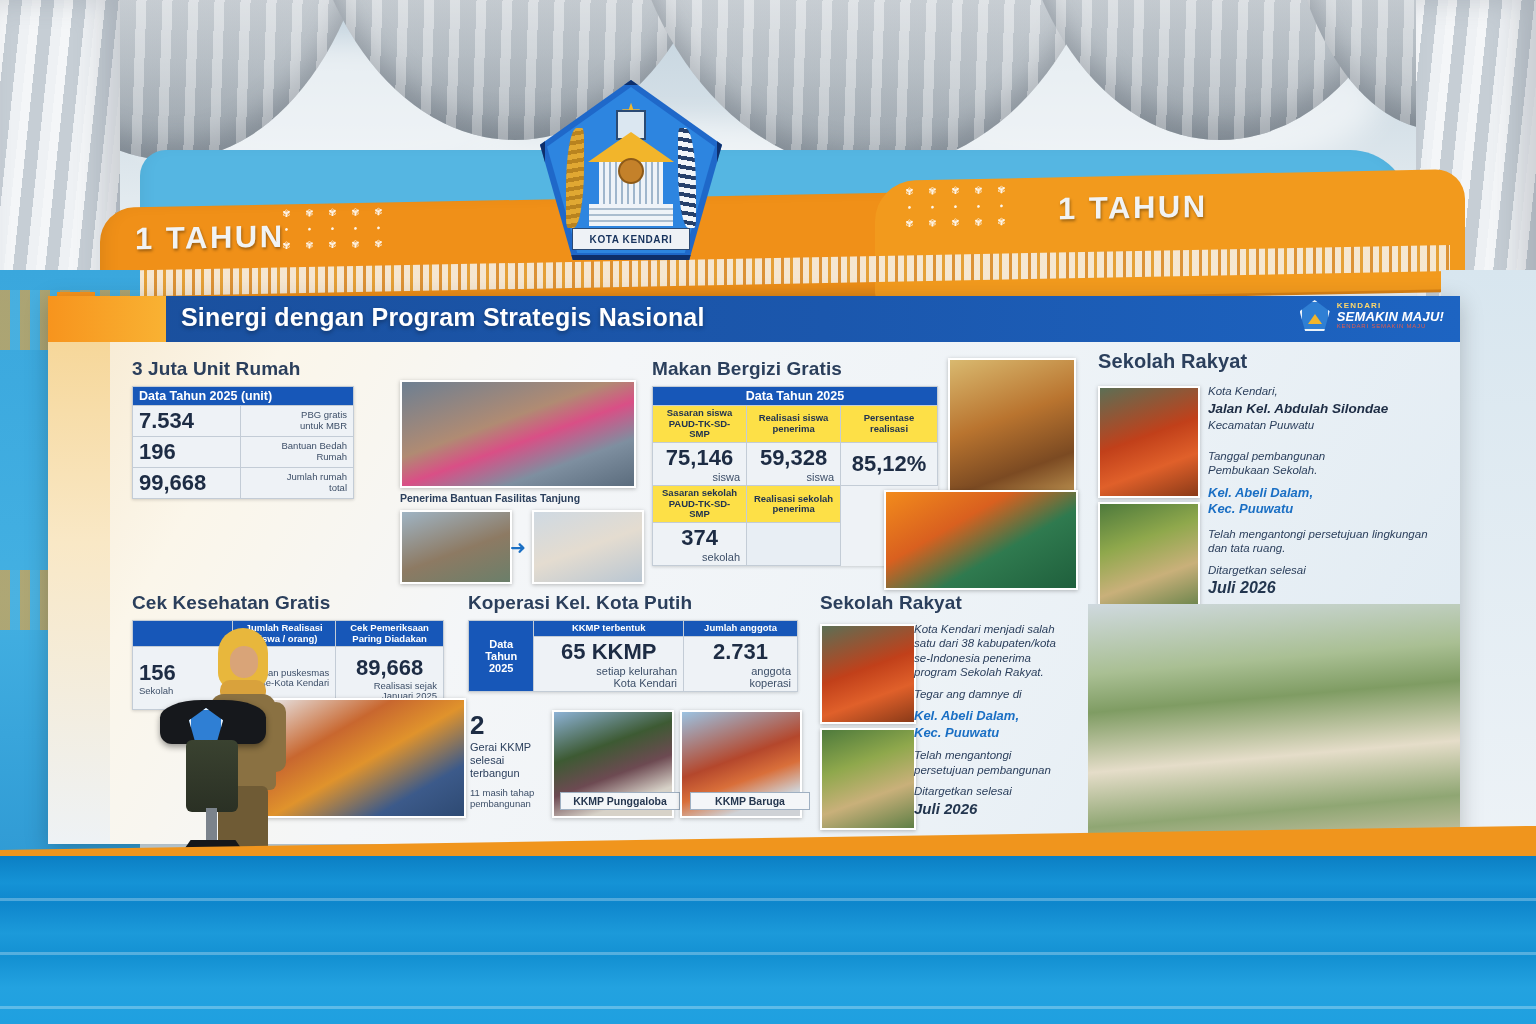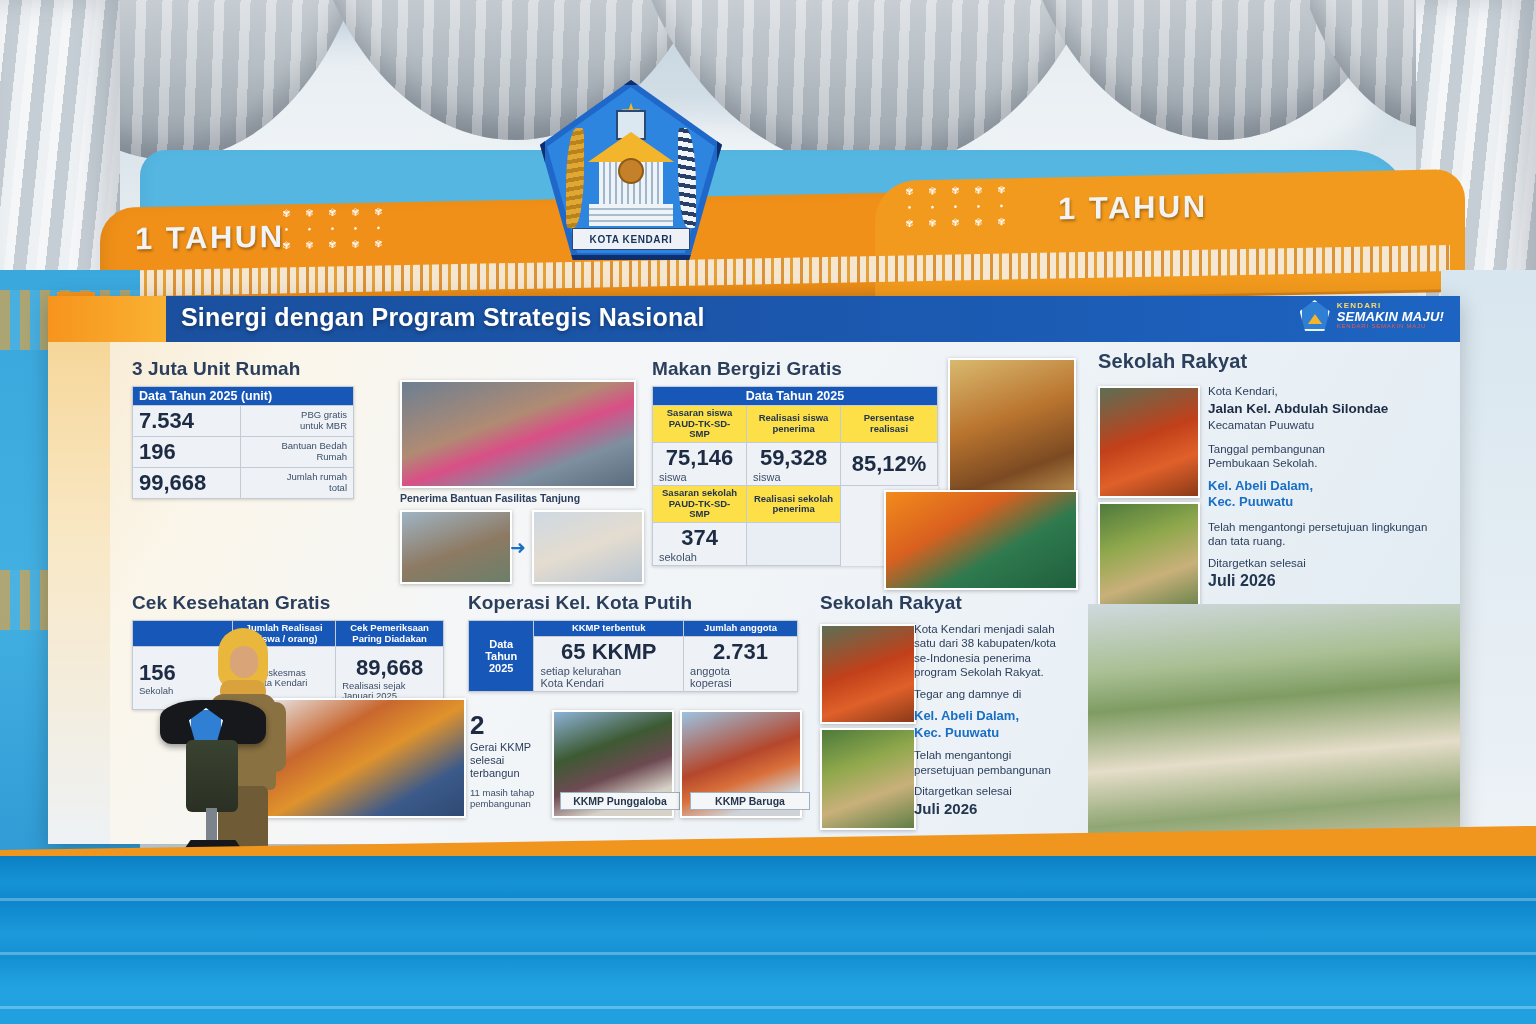--- a/index.html
+++ b/index.html
@@ -112,32 +112,32 @@
   .leftedge{position:absolute;left:0;top:0;width:62px;height:502px;
         background:linear-gradient(#f6d79a,#f9e8c6 40%,#eef2f5);}
   .panel{position:absolute;}
   .sec-title{font-size:19px;font-weight:700;color:#2b3f5c;letter-spacing:.1px;margin-bottom:6px;}
 
   table.tbl{border-collapse:collapse;background:#eef2f6;box-shadow:0 1px 3px rgba(0,0,0,.16);}
   table.tbl td,table.tbl th{border:1px solid #c3ccd6;padding:2px 6px;vertical-align:middle;}
   .thead{background:#1757b8;color:#fff;font-size:12.5px;font-weight:700;text-align:center;padding:4px 6px;}
   .bignum{font-size:22px;font-weight:700;color:#1d2c44;white-space:nowrap;}
   .lbl{font-size:9.5px;color:#3d4f68;text-align:right;line-height:1.12;}
-  .lblc{font-size:9.5px;color:#3d4f68;text-align:left;line-height:1.12;}
+  .lblc{font-size:9.5px;color:#3d4f68;text-align:right;line-height:1.12;}
   .hcell{background:#1757b8;color:#fff;font-size:9.5px;font-weight:700;text-align:center;line-height:1.12;padding:4px 5px;}
   .hcell2{background:#fde047;color:#22344f;font-size:9.5px;font-weight:700;text-align:center;line-height:1.12;padding:4px 5px;}
 
   
   .ph{position:absolute;background:#9fb2c4;border:2px solid #fff;box-shadow:0 1px 4px rgba(0,0,0,.25);
       overflow:hidden;}
   .cap{position:absolute;background:#f4f6f8;border:1px solid #9fb0c2;font-size:10.5px;color:#26374f;
       padding:2px 7px;font-weight:600;}
   .phcap{font-size:10.5px;color:#2b3f5c;font-weight:600;}
 
-  .txtblk{font-size:11.5px;color:#2b3f5c;line-height:1.26;}
+  .txtblk{font-size:11.5px;color:#2b3f5c;line-height:1.26;font-style:italic;}
   .txtblk .hi{color:#1a6fc4;font-weight:700;font-size:13px;}
   .txtblk .strong{font-weight:700;font-size:13.5px;color:#1d2c44;}
   .txtblk p{margin:0 0 7px 0;}
   .txtblk .big{font-size:12.5px;font-weight:700;color:#23364f;}
 
   
   .floorband{position:absolute;left:0;top:838px;width:1536px;height:30px;background:#f0951d;
       transform:skewY(-.9deg);}
   .floor{position:absolute;left:0;top:856px;width:1536px;height:168px;
       background:linear-gradient(#0b7fc4 0%,#1593d6 16%,#0e86cc 28%,#1c9ada 46%,#1390d2 60%,#23a2e0 78%,#1fa0e0 100%);}
@@ -369,21 +369,21 @@
       <div class="panel" style="left:1050px;top:8px;width:352px;">
         <div class="sec-title" style="font-size:20px;">Sekolah Rakyat</div>
         <div class="ph" style="left:0;top:36px;width:98px;height:108px;
              background:linear-gradient(160deg,#5c6f55,#c1401a 45%,#e0602a 70%,#8a3a18);"></div>
         <div class="ph" style="left:0;top:152px;width:98px;height:108px;
              background:linear-gradient(160deg,#4e7a3c,#8fa84c 35%,#c9b07a 65%,#5f7f46);"></div>
 
         <div class="txtblk" style="position:absolute;left:110px;top:34px;width:236px;">
           <p style="margin-bottom:2px;">Kota Kendari,</p>
           <p class="strong" style="margin-bottom:1px;">Jalan Kel. Abdulah Silondae</p>
-          <p style="margin-bottom:9px;">Kecamatan Puuwatu</p>
+          <p style="margin-bottom:16px;">Kecamatan Puuwatu</p>
           <p style="white-space:pre-line;">Tanggal pembangunan
 Pembukaan Sekolah.</p>
           <p class="hi" style="white-space:pre-line;margin-bottom:9px;">Kel. Abeli Dalam,
 Kec. Puuwatu</p>
           <p>Telah mengantongi persetujuan lingkungan dan tata ruang.</p>
           <p style="margin-bottom:1px;">Ditargetkan selesai</p>
           <p class="big" style="font-size:16px;">Juli 2026</p>
         </div>
       </div>
 

